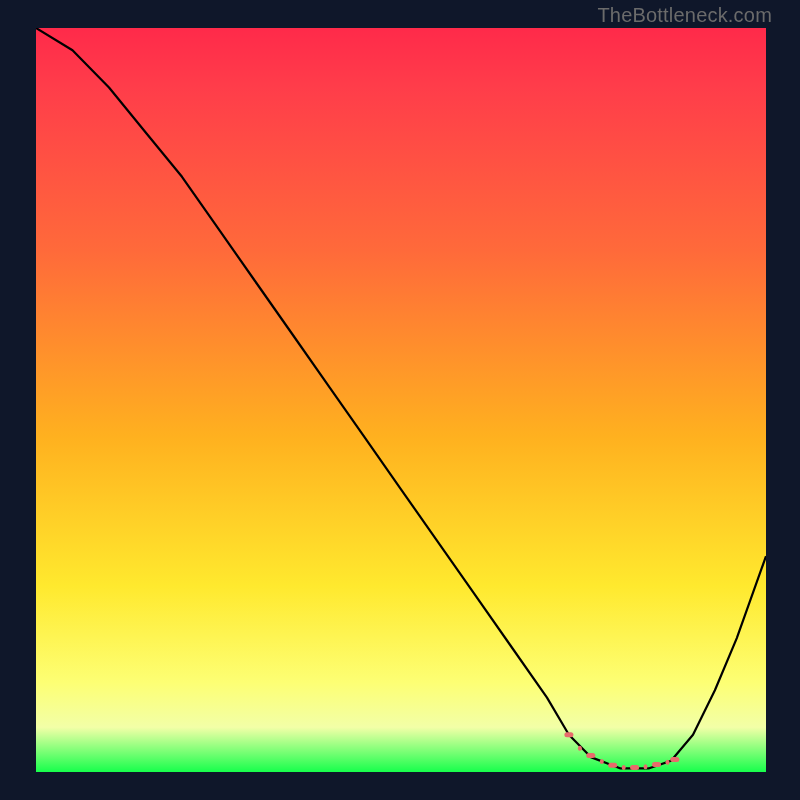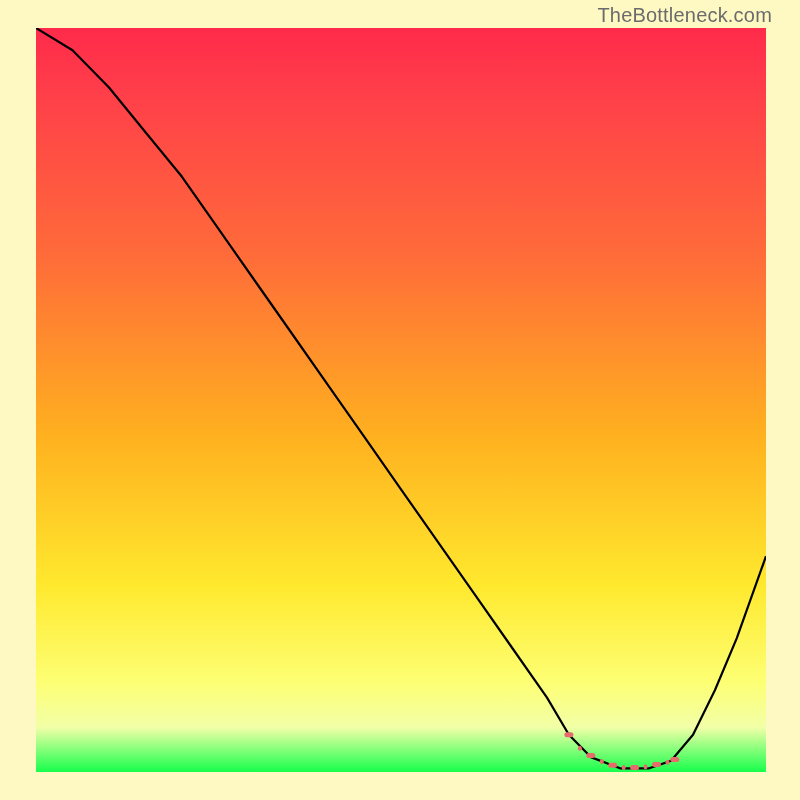--- a/index.html
+++ b/index.html
@@ -10,21 +10,21 @@
     background: #000;
     overflow: hidden;
     font-family: Arial, Helvetica, sans-serif;
   }
   .frame {
     position: absolute;
     left: 0;
     top: 0;
     width: 800px;
     height: 800px;
-    background: #fef9c3;
+    background: #0f172a;
   }
   .plot {
     position: absolute;
     left: 36px;
     top: 28px;
     width: 730px;
     height: 744px;
     
     background: linear-gradient(
       to bottom,

